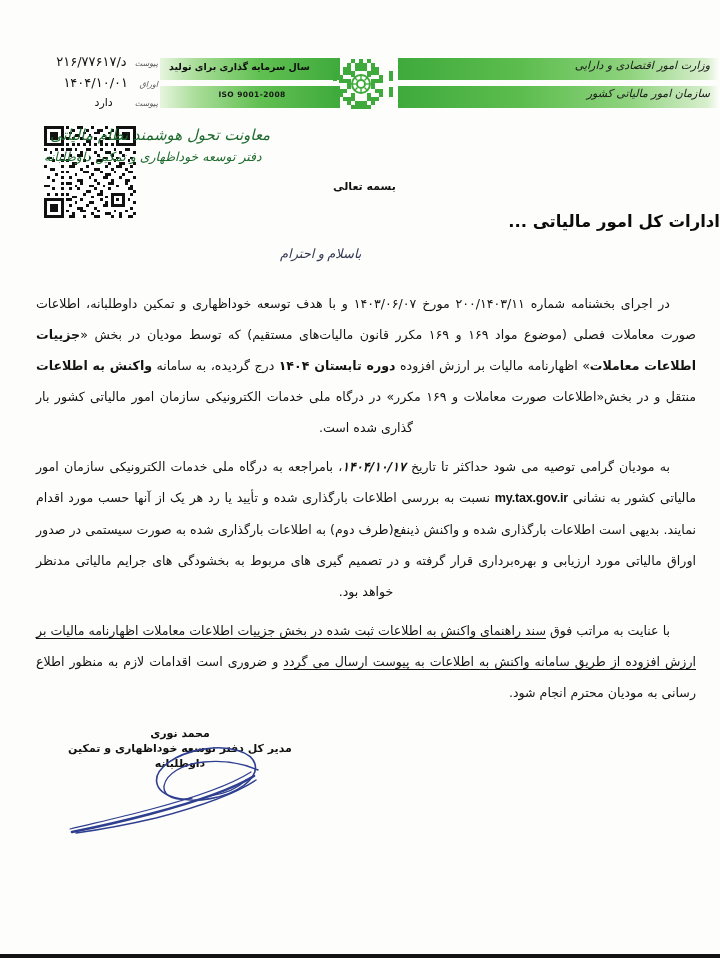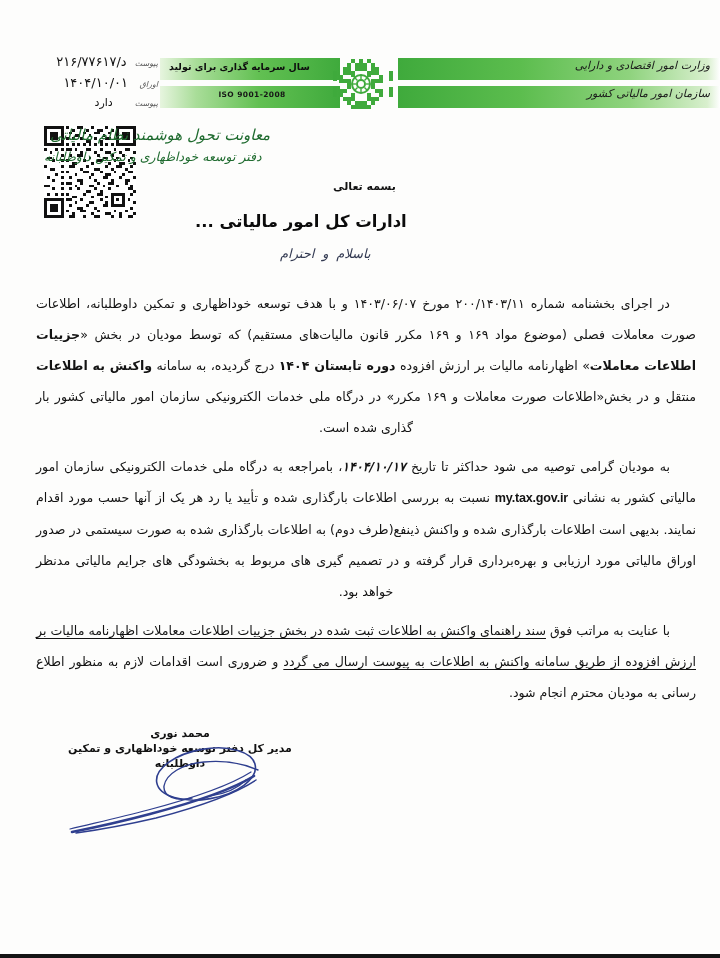--- a/index.html
+++ b/index.html
@@ -169,37 +169,37 @@
     direction: rtl;
   }
 
   
   .addressee {
     position: absolute;
     top: 212px;
     right: 0;
     left: 0;
     padding-left: 195px;
-    text-align: left;
+    text-align: right;
     font-size: 16.5px;
     font-weight: bold;
     color: #0b0b0b;
     direction: rtl;
     letter-spacing: -0.2px;
   }
 
   
   .greeting {
     position: absolute;
     top: 246px;
     left: 0; right: 0;
     padding-left: 280px;
     text-align: left;
     color: #333a52;
-    font-family: Liberation Mono, monospace;
+    font-family: Liberation Serif, serif;
     font-style: italic;
     font-size: 13px;
     direction: rtl;
   }
 
   
   .body-area {
     position: absolute;
     top: 288px;
     left: 36px;

